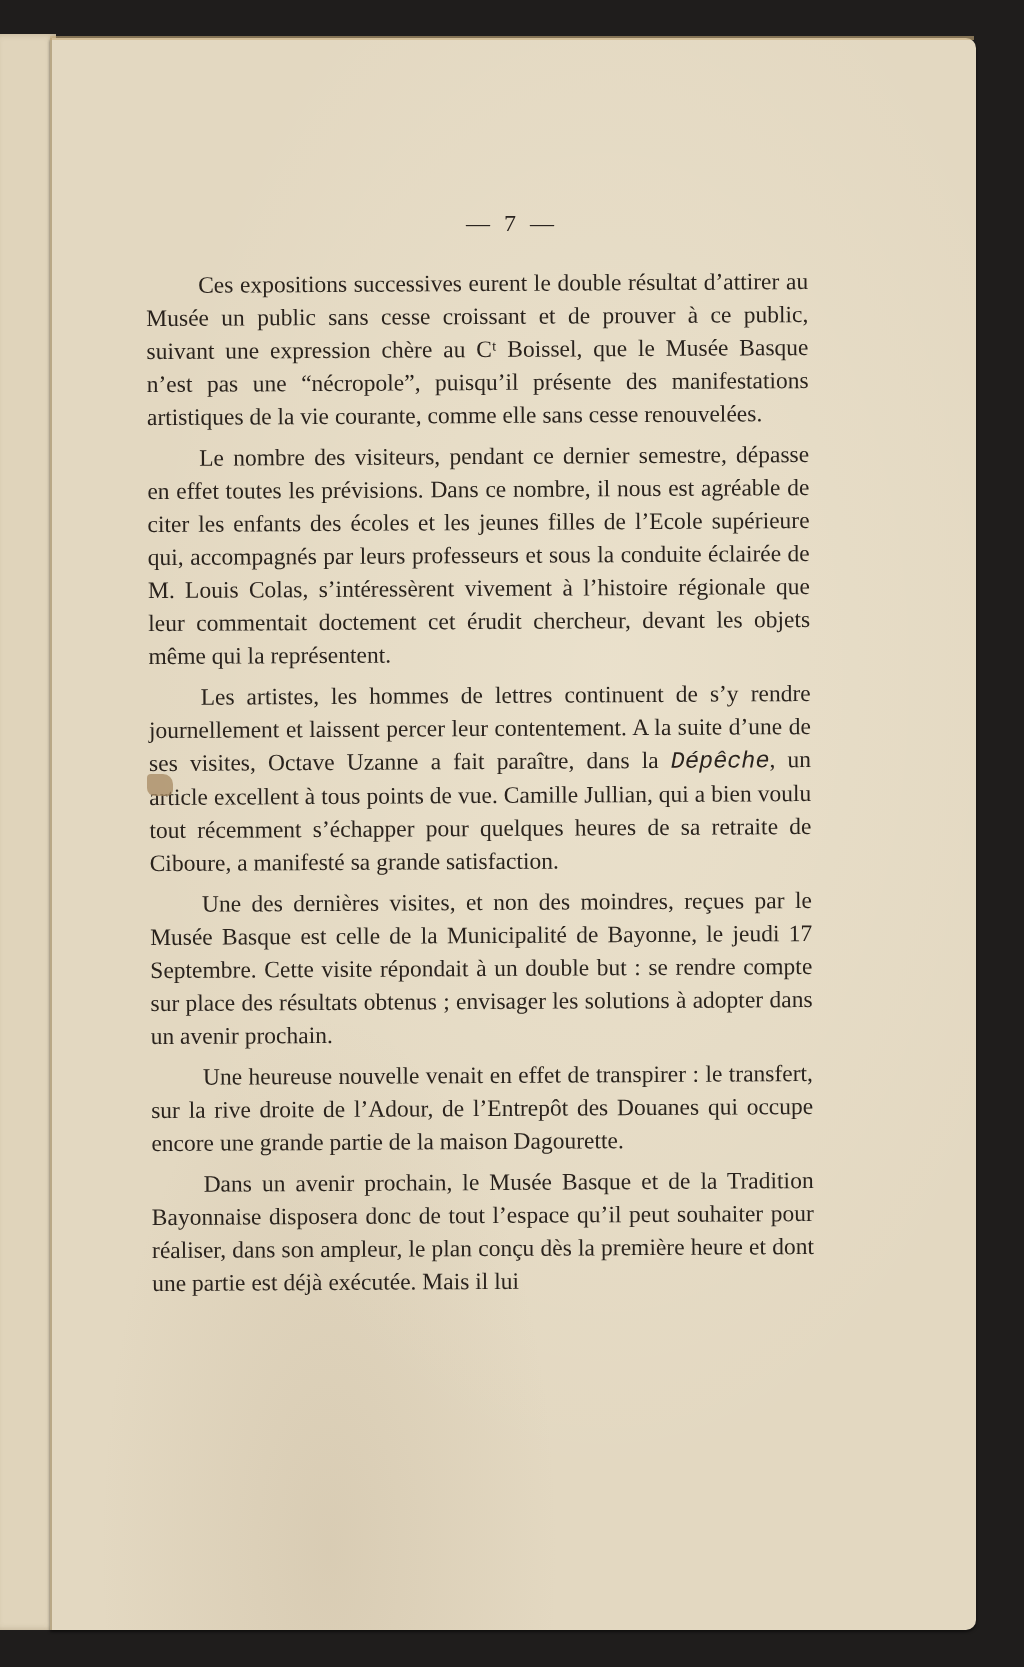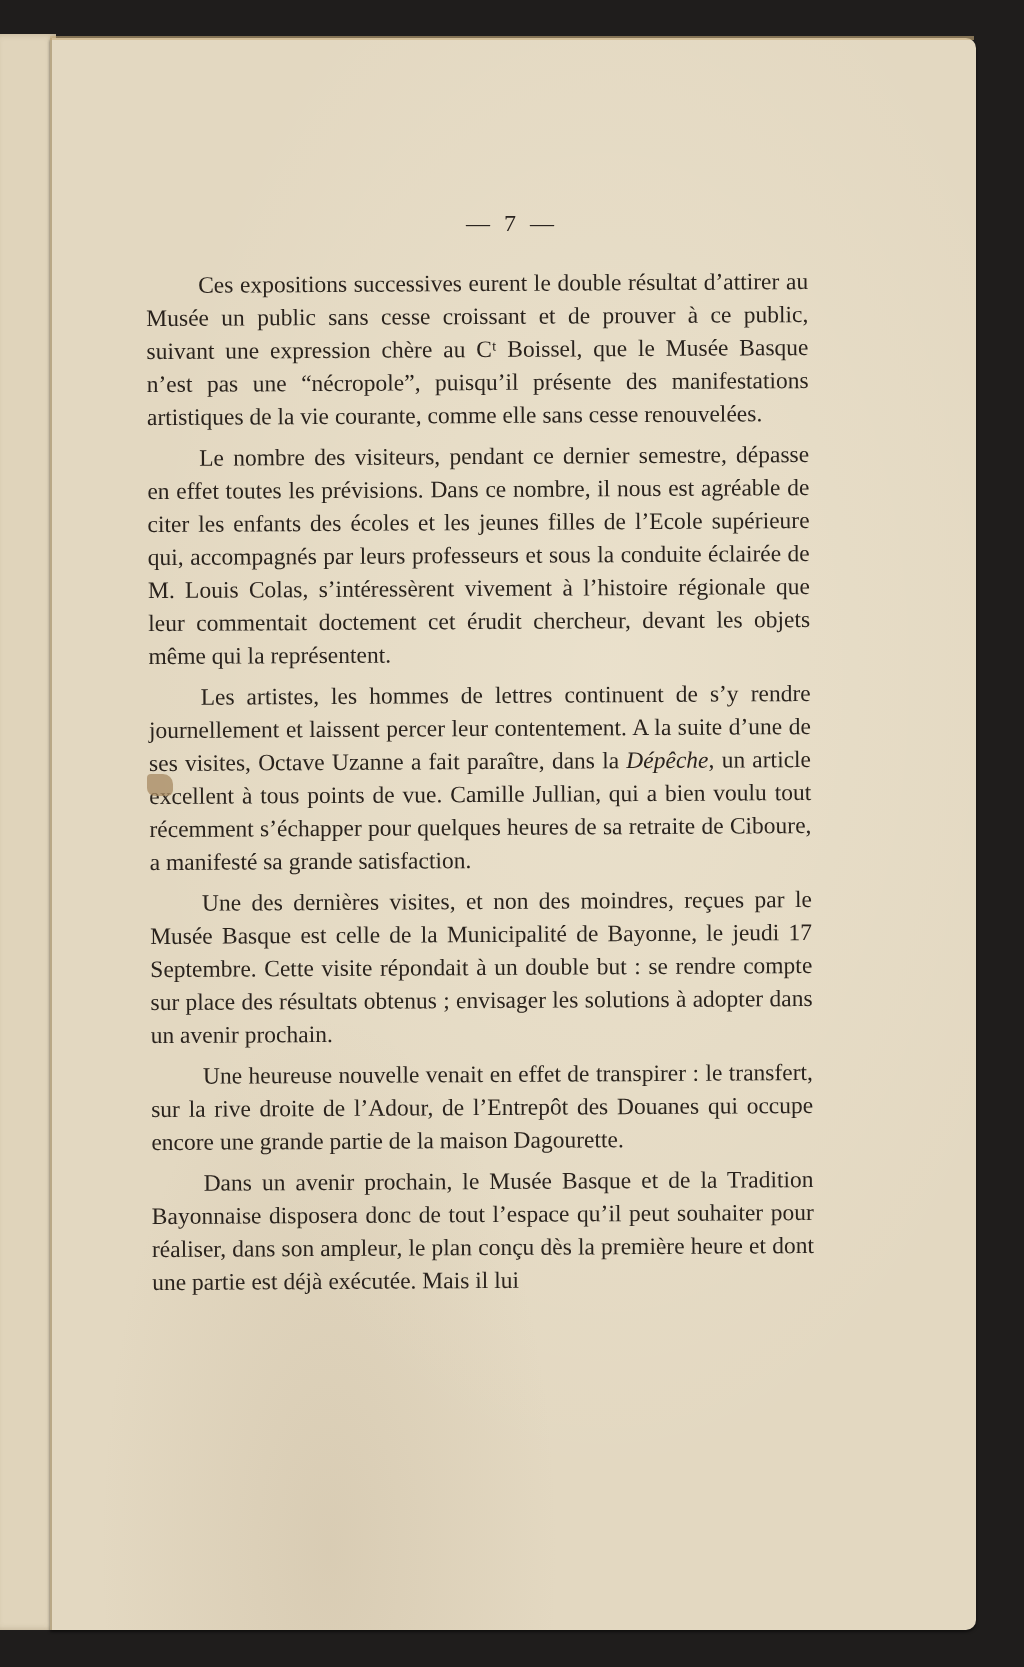--- a/index.html
+++ b/index.html
@@ -37,21 +37,21 @@
       position: absolute; left: 146px; top: 265px; width: 662px;
       color: #2a231d; font-size: 23.5px; line-height: 33px;
       transform: rotate(-0.35deg); transform-origin: top right;
     }
     .para {
       margin: 0 0 8px 0;
       text-align: justify;
       text-indent: 52px;
       hyphens: none;
     }
-    .para i { font-style: italic; }
+    .para i { font-style: italic; font-family: Liberation Mono, monospace; }
     .stain {
       position: absolute; left: 147px; top: 774px; width: 26px; height: 22px;
       background: #a78a62; opacity: 0.75; border-radius: 4px 10px 6px 8px;
     }
   </style>
 </head>
 <body>
 
 <div class="left-page"></div>
 <div class="page"></div>

